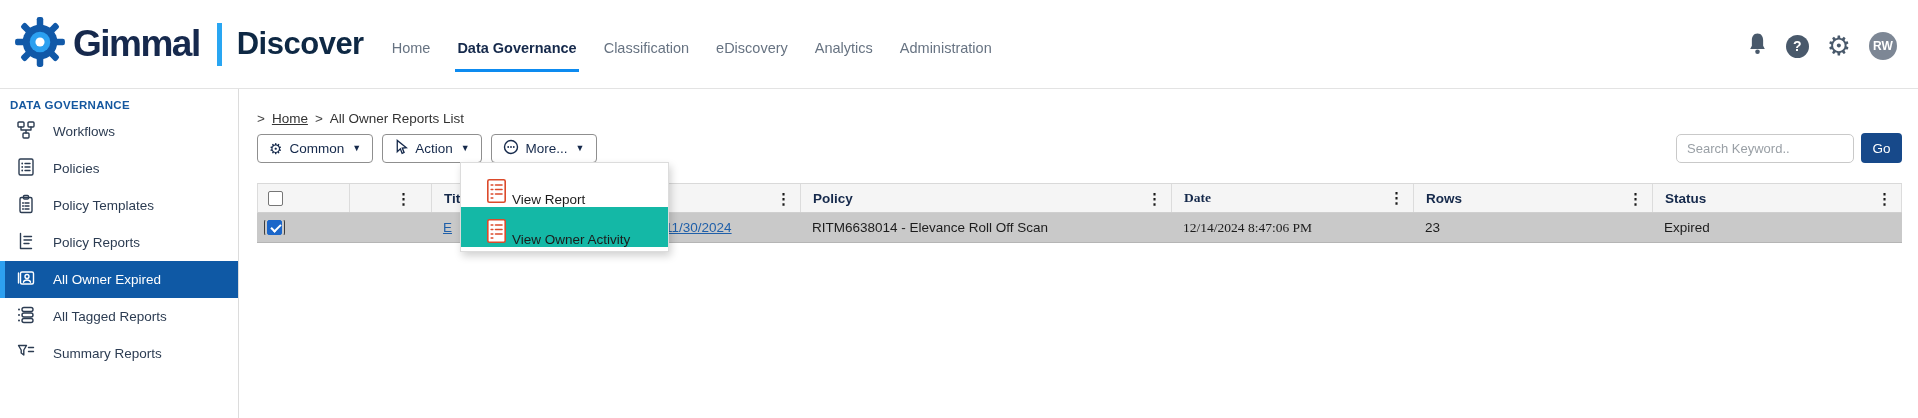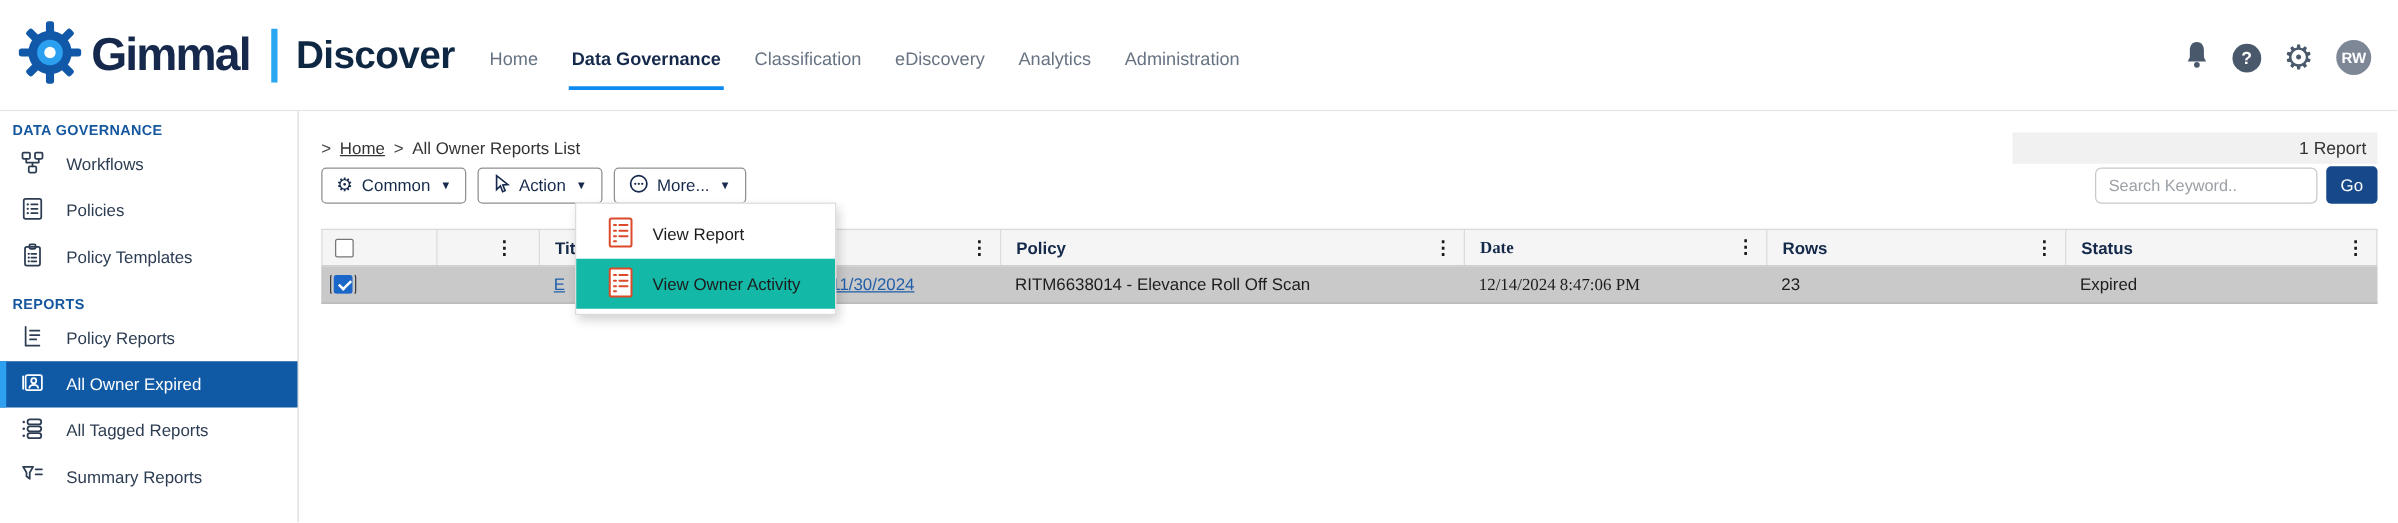--- a/index.html
+++ b/index.html
@@ -67,21 +67,21 @@
   .gr-cell { padding-left:12px; display:flex; align-items:center; overflow:hidden; white-space:nowrap; }
   .cb { width:15px; height:15px; border:1px solid #767676; background:#fff; border-radius:2px; margin-left:10px; cursor:pointer; }
   .cb.checked { background:#1b66c9; border-color:#1b66c9; position:relative; outline:1px solid #3c3c3c; outline-offset:2px; }
   .cb.checked::after { content:""; position:absolute; left:4.5px; top:1px; width:4px; height:8px;
     border:solid #fff; border-width:0 2px 2px 0; transform:rotate(45deg); }
   .row-link { color:#1f5fa9; text-decoration:underline; cursor:pointer; display:inline-flex; align-items:center; }
   .row-link .gap-hidden { display:inline-block; width:213px; }
   
   .menu-pop { position:absolute; left:460px; top:162px; width:209px; background:#fff;
     border:1px solid #dcdcdc; box-shadow:2px 4px 8px rgba(0,0,0,0.18); padding:4px 0; z-index:10; }
-  .menu-item { height:40px; display:flex; align-items:center; padding-left:25px; gap:15px; font-size:13.5px; color:#1c1c1c; cursor:pointer; }
+  .menu-item { height:40px; display:flex; align-items:flex-end; padding-left:25px; gap:5px; font-size:13.5px; color:#1c1c1c; cursor:pointer; }
   .menu-item.hovered { background:#14b8a6; }
   .menu-item svg { stroke:#dc4a2b; fill:#fff; stroke-width:1.6; stroke-linecap:round; }
 </style>
 </head>
 <body>
 
 <header class="topbar">
   <div class="logo-block">
     <span>
       <svg width="52" height="52" viewBox="0 0 48 48">
@@ -156,21 +156,20 @@
       <svg width="20" height="20" viewBox="0 0 20 20">
         <rect x="4" y="3.5" width="12" height="15" rx="1.5"></rect>
         <rect x="7.5" y="1.5" width="5" height="3.5" rx="1"></rect>
         <path d="M9 9 H13 M9 12 H13 M9 15 H13"></path>
         <path d="M7 9 h0.01 M7 12 h0.01 M7 15 h0.01" stroke-width="1.8"></path>
       </svg>
     </span>
     <span>Policy Templates</span>
   </div>
 
-  <div class="side-section-title second">REPORTS</div>
 
   <div class="side-item">
     <span>
       <svg width="20" height="20" viewBox="0 0 20 20">
         <path d="M4.5 2.5 V17.5 H15.5"></path>
         <path d="M8 5.5 H15.5 M8 9 H15.5 M8 12.5 H13"></path>
       </svg>
     </span>
     <span>Policy Reports</span>
   </div>
@@ -212,21 +211,20 @@
   </div>
 </aside>
 
 <main class="main">
 
   <div class="crumb-row">
     <span class="crumb-sep">&gt;</span>
     <a class="crumb-home">Home</a>
     <span class="crumb-sep mid">&gt;</span>
     <span>All Owner Reports List</span>
-    <span class="count-band">1 Report</span>
   </div>
 
   <div class="tool-row">
     <button class="btn">
       <span class="gear-small">⚙</span>
       <span>Common</span>
       <span class="caret">▼</span>
     </button>
     <button class="btn">
       <span>

